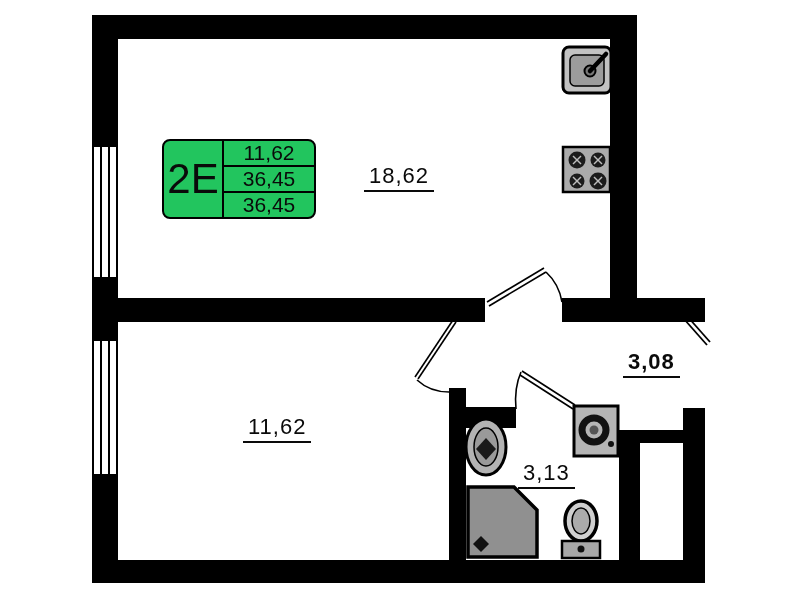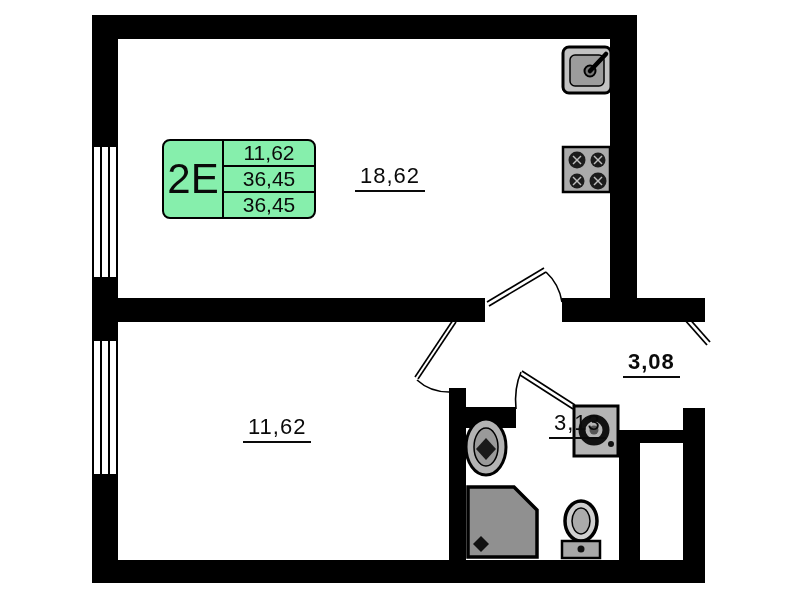--- a/index.html
+++ b/index.html
@@ -26,21 +26,21 @@
     border-bottom: 2px solid #0a0a0a;
     padding: 0 5px 1px 5px;
     white-space: nowrap;
   }
   .stamp {
     position: absolute;
     left: 162px;
     top: 139px;
     width: 150px;
     height: 76px;
-    background: #86efac;
+    background: #22c55e;
     border: 2px solid #000000;
     border-radius: 8px;
     display: flex;
     z-index: 5;
   }
   .stamp-type {
     width: 58px;
     display: flex;
     align-items: center;
     justify-content: center;
@@ -162,18 +162,18 @@
 
   <div class="stamp">
     <div class="stamp-type">2E</div>
     <div class="stamp-col">
       <div class="stamp-cell">11,62</div>
       <div class="stamp-cell">36,45</div>
       <div class="stamp-cell">36,45</div>
     </div>
   </div>
 
-  <div class="area-label" style="left:355px; top:163px;text-align:center;">18,62</div>
+  <div class="area-label" style="left:364px; top:163px;text-align:center;">18,62</div>
   <div class="area-label" style="left:243px; top:414px;">11,62</div>
   <div class="area-label" style="left:623px; top:349px;font-weight:bold;">3,08</div>
-  <div class="area-label" style="left:518px; top:410px;margin-left:31px;">3,13</div>
+  <div class="area-label" style="left:518px; top:460px;">3,13</div>
 
 </div>
 
 </body></html>

